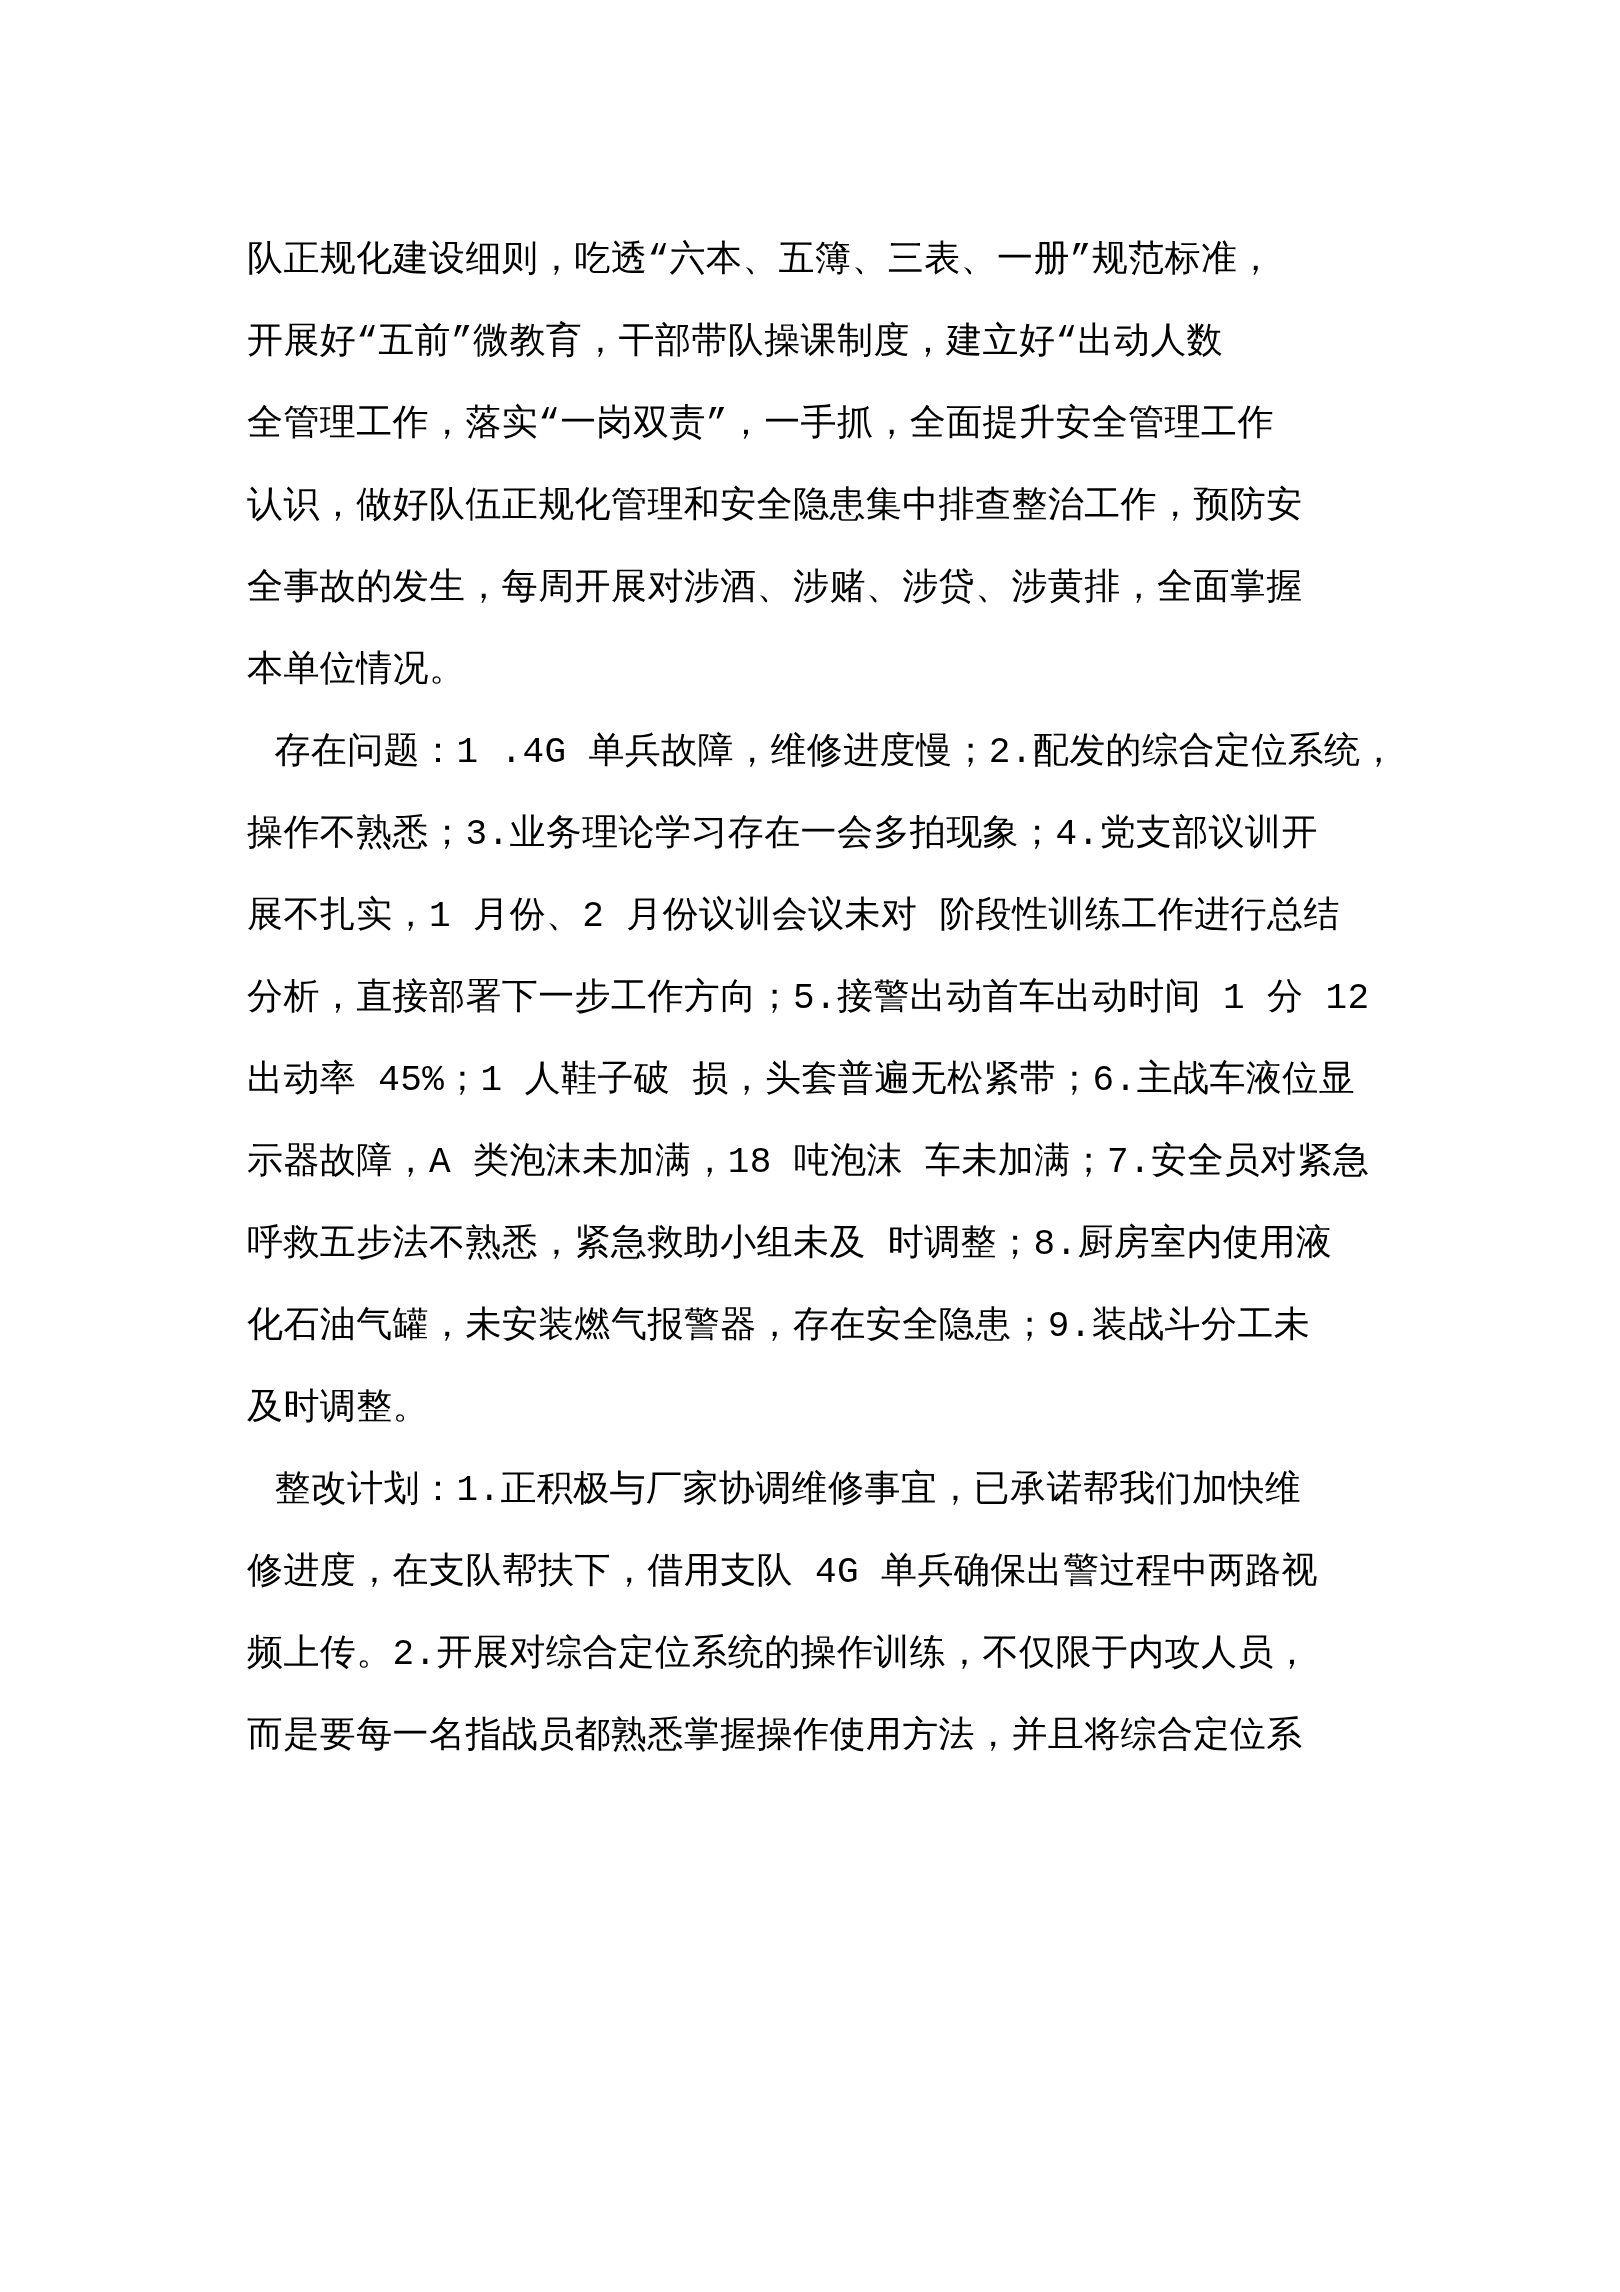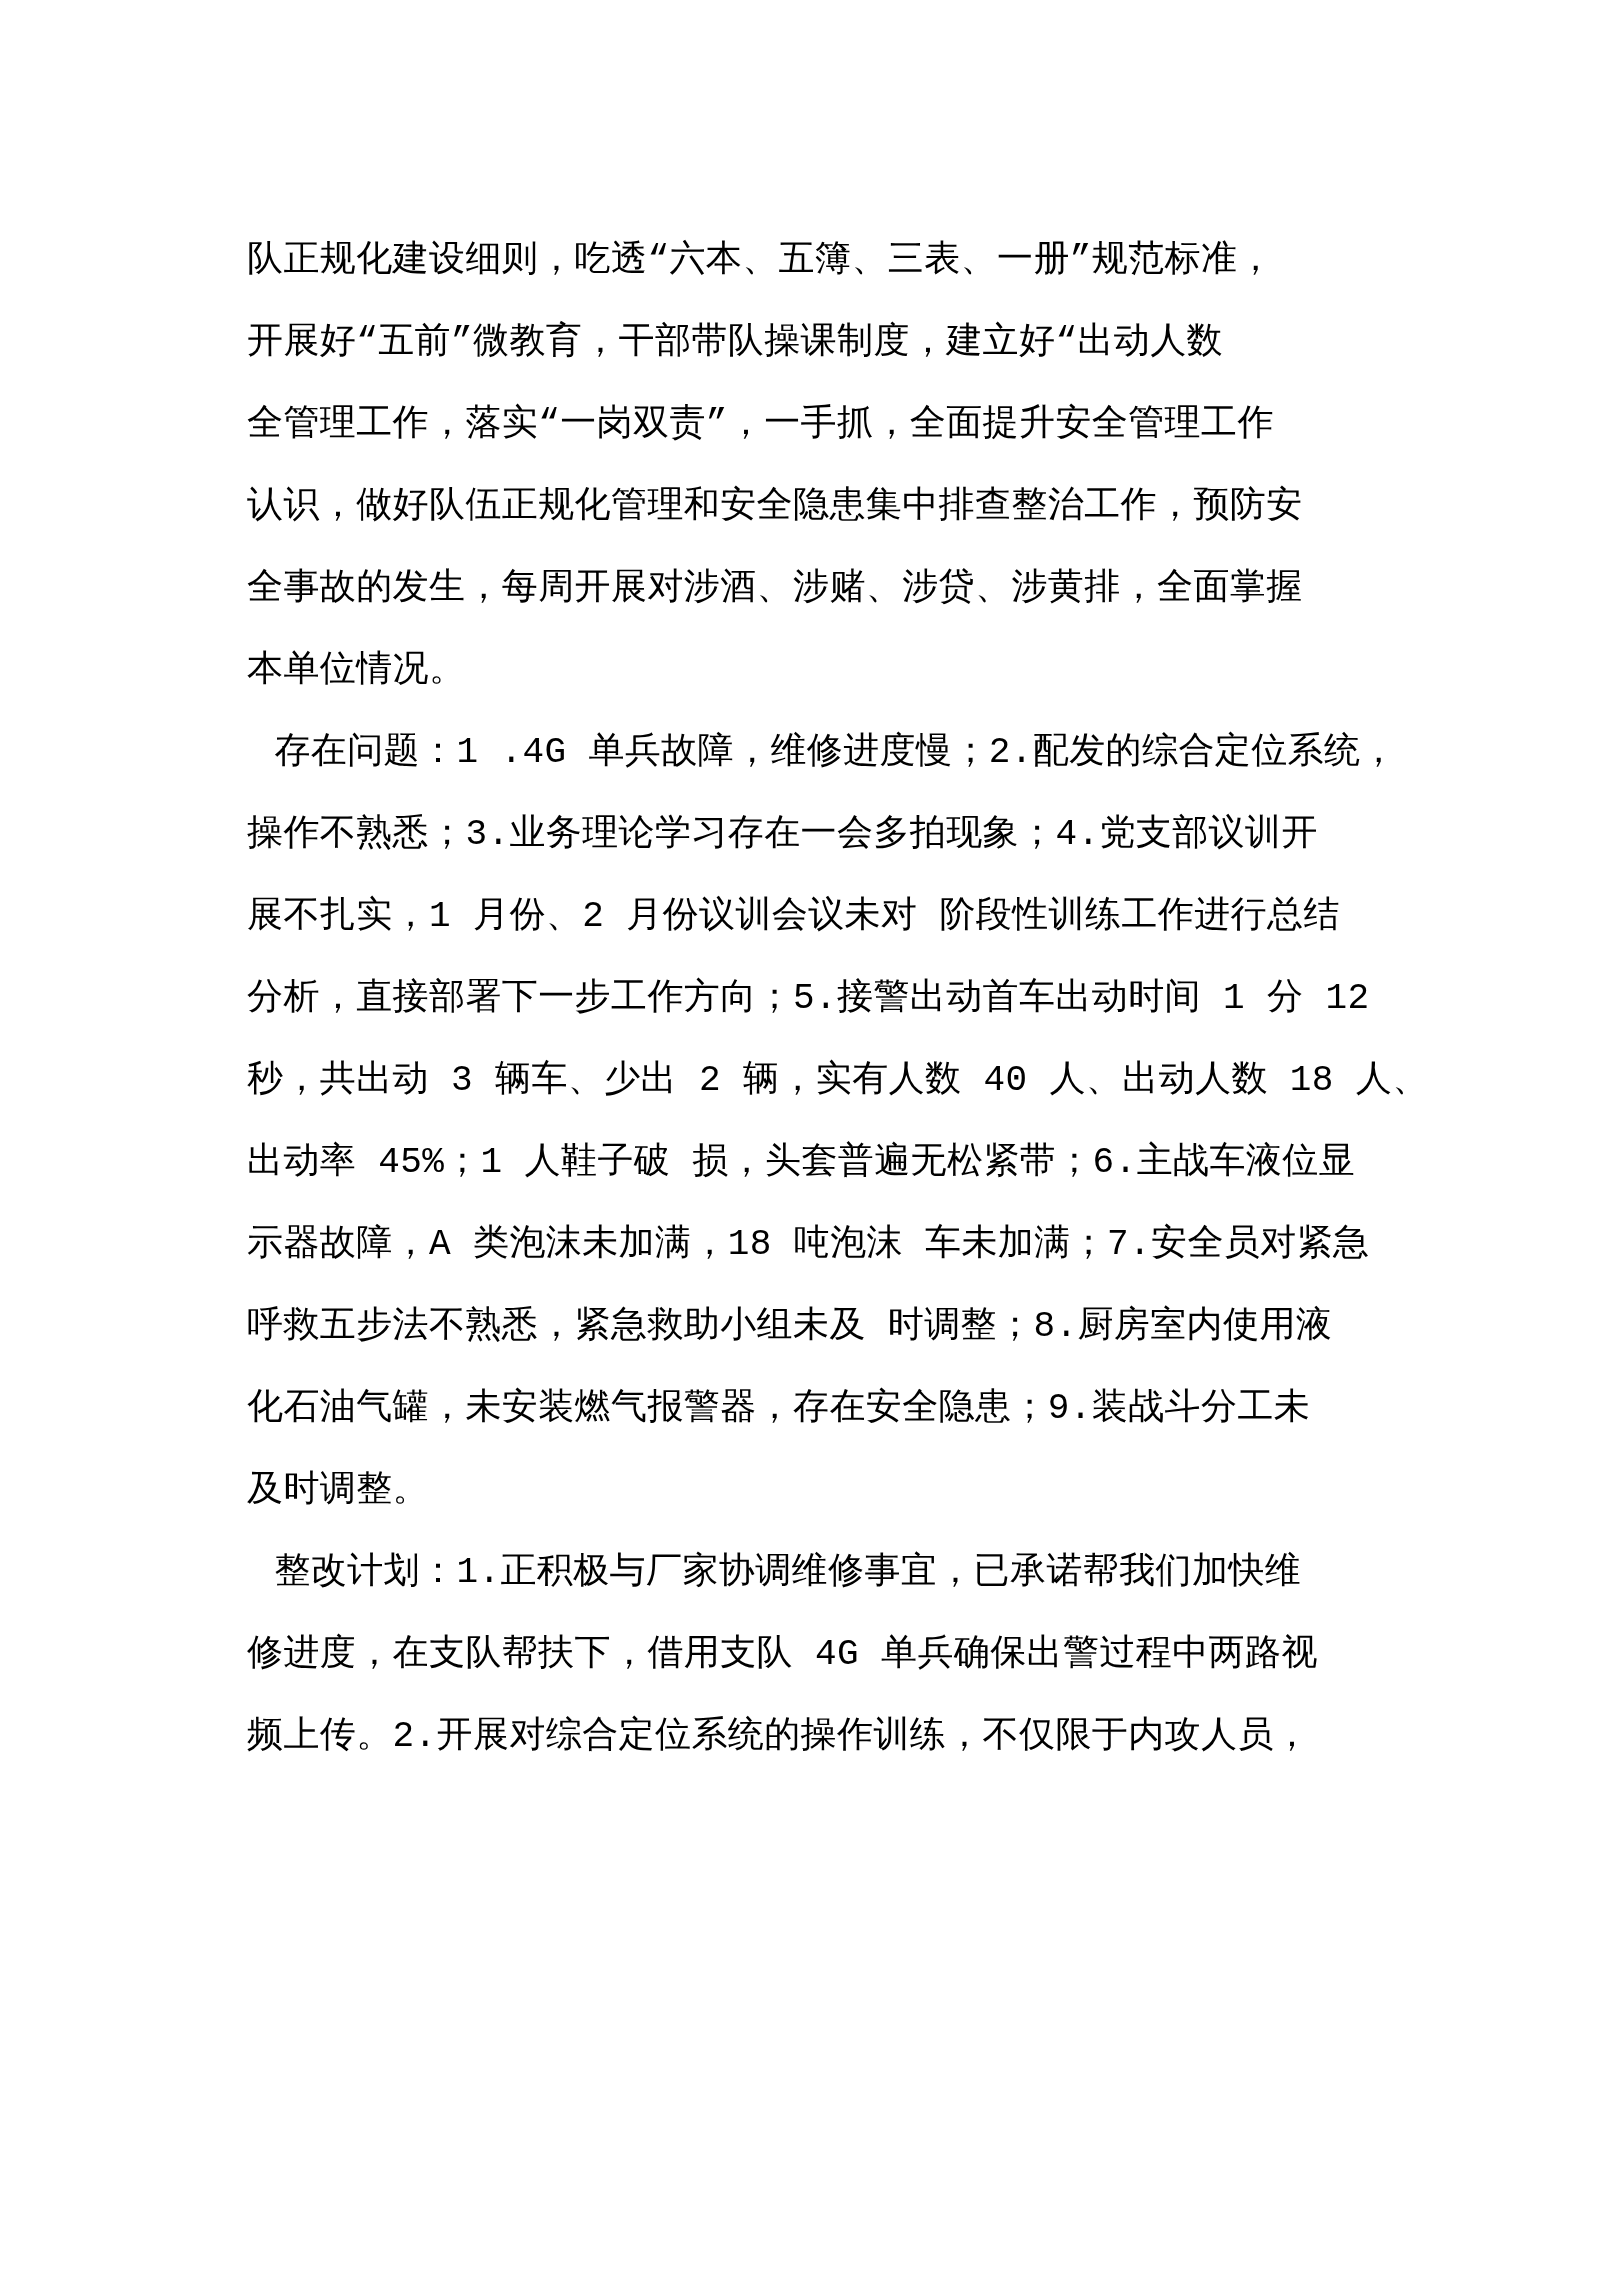--- a/index.html
+++ b/index.html
@@ -51,26 +51,26 @@
     <div class="line">开展好“五前”微教育，干部带队操课制度，建立好“出动人数</div>
     <div class="line">全管理工作，落实“一岗双责”，一手抓，全面提升安全管理工作</div>
     <div class="line">认识，做好队伍正规化管理和安全隐患集中排查整治工作，预防安</div>
     <div class="line">全事故的发生，每周开展对涉酒、涉赌、涉贷、涉黄排，全面掌握</div>
     <div class="line">本单位情况。</div>
 
     <div class="line indent">存在问题：1 .4G 单兵故障，维修进度慢；2.配发的综合定位系统，</div>
     <div class="line">操作不熟悉；3.业务理论学习存在一会多拍现象；4.党支部议训开</div>
     <div class="line">展不扎实，1 月份、2 月份议训会议未对 阶段性训练工作进行总结</div>
     <div class="line">分析，直接部署下一步工作方向；5.接警出动首车出动时间 1 分 12</div>
-    <div class="line">秒，共出动 3 辆车、少出 2 辆，实有人数 40 人、出动人数 18 人、</div>
     <div class="line">出动率 45%；1 人鞋子破 损，头套普遍无松紧带；6.主战车液位显</div>
     <div class="line">示器故障，A 类泡沫未加满，18 吨泡沫 车未加满；7.安全员对紧急</div>
     <div class="line">呼救五步法不熟悉，紧急救助小组未及 时调整；8.厨房室内使用液</div>
     <div class="line">化石油气罐，未安装燃气报警器，存在安全隐患；9.装战斗分工未</div>
     <div class="line">及时调整。</div>
 
     <div class="line indent">整改计划：1.正积极与厂家协调维修事宜，已承诺帮我们加快维</div>
     <div class="line">修进度，在支队帮扶下，借用支队 4G 单兵确保出警过程中两路视</div>
     <div class="line">频上传。2.开展对综合定位系统的操作训练，不仅限于内攻人员，</div>
+    <div class="line">而是要每一名指战员都熟悉掌握操作使用方法，并且将综合定位系</div>
 
   </div>
 </div>
 
 
 </body></html>

